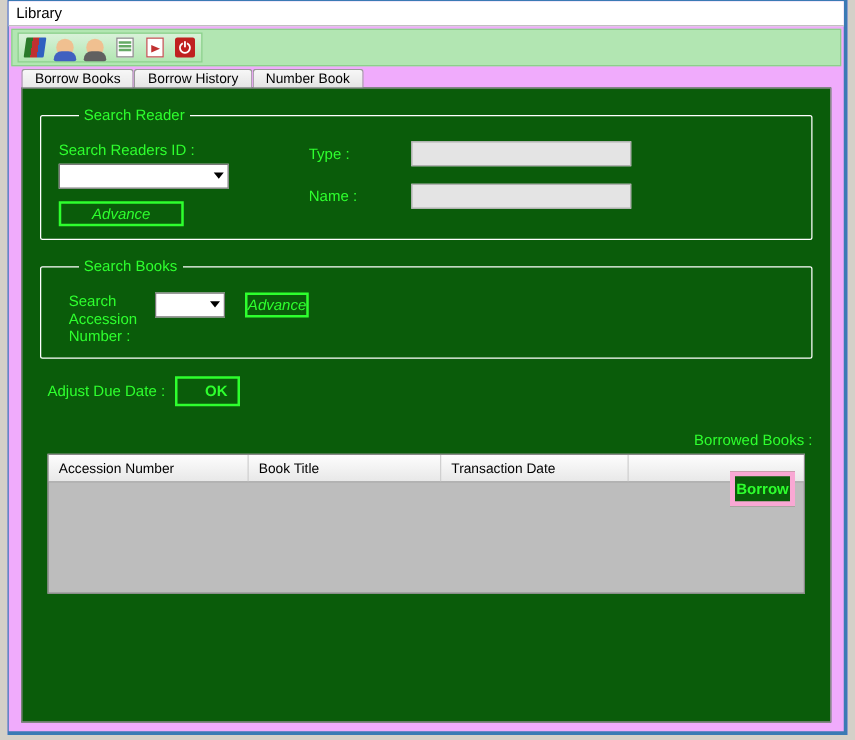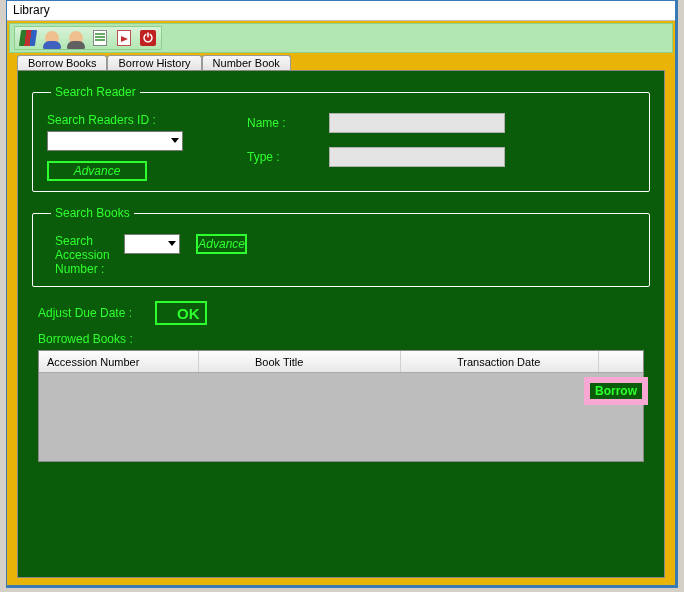--- a/index.html
+++ b/index.html
@@ -9,21 +9,21 @@
     font-size: 12px;
     background: #d4d0c8;
     width: 684px;
     height: 592px;
     overflow: hidden;
   }
   .window {
     position: absolute;
     left: 6px; top: 0;
     width: 672px; height: 588px;
-    background: #eab308;
+    background: #f0abfc;
     border: 1px solid #3a7ab4;
     border-right: 3px solid #3a7ab4;
     border-bottom: 3px solid #3a7ab4;
   }
   .titlebar {
     height: 20px;
     background: #fff;
     padding: 2px 6px;
     font-size: 12px;
     color: #000;
@@ -110,21 +110,21 @@
     border: 1px solid #fff;
     border-radius: 2px;
     margin: 0 0 14px 0;
     padding: 14px 14px 10px 14px;
     position: relative;
   }
   fieldset.grp legend {
     color: #2eff2e;
     padding: 0 4px;
     font-size: 12px;
-    margin-left: 4px;
+    margin-left: 16px;
   }
   .lbl-green { color: #2eff2e; font-size: 12px; }
   
   .combo {
     width: 136px; height: 20px;
     background: #fff;
     border: 1px solid #7a7a7a;
     position: relative;
     display:flex;align-items:center;
   }
@@ -152,60 +152,59 @@
     background: #e4e4e4;
     border: 1px solid #b0b0b0;
   }
   .readersec-left { width: 200px; }
   .readersec-right { flex:1; display:flex; flex-direction:column; gap:14px; }
   .pair { display:flex; align-items:center; }
   .pair .plabel { width: 82px; color:#2eff2e; }
   
   .borrow-btn {
     position:absolute;
-    right: 16px; top: 306px;
-    width: 64px; height: 28px;
+    right: 28px; top: 306px;
+    width: 52px; height: 28px;
     background:#0a5c0a;
-    border:6px solid #f9a8d4;
+    border:4px solid #f9a8d4;
     color:#2eff2e;
     font-weight:bold;
     display:flex;align-items:center;justify-content:center;
     cursor:pointer;
     font-size:12px;
   }
-  .adj-row { display:flex; align-items:center; gap:23px; margin: 0 0 7px 6px; }
+  .adj-row { display:flex; align-items:center; gap:8px; margin: 0 0 20px 6px; }
   .date-picker {
     width: 198px; height: 20px;
     background:#fff; border:1px solid #7a7a7a;
     display:flex;align-items:center;justify-content:space-between;
     padding:0 2px 0 6px; font-size:12px;
   }
   .date-picker .cal {
     width:16px;height:16px;border:1px solid #888;background:#fff;position:relative;display:flex;align-items:center;justify-content:center;
   }
   .date-picker .cal::after{content:"";width:0;height:0;border-left:3px solid transparent;border-right:3px solid transparent;border-top:4px solid #333;margin-left:1px;}
   .date-picker .cal::before{content:"";position:absolute;left:1px;top:1px;width:8px;height:8px;background:repeating-linear-gradient(#aaa 0 1px,transparent 1px 3px);}
   .ok-btn {
-    width:52px;height:24px;background:#0a5c0a;border:2px solid #2eff2e;color:#2eff2e;font-weight:bold;cursor:pointer;font-size:15px;padding-left:20px;
-  }
-  .borrowed-label { color:#2eff2e; margin: 6px 0 4px 6px; font-size:12px;}
+    width:52px;height:24px;background:#0a5c0a;border:2px solid #2eff2e;color:#2eff2e;font-weight:bold;cursor:pointer;font-size:12px;padding-left:20px;
+  }
+  .borrowed-label { color:#2eff2e; margin: 6px 0 4px 6px; font-size:12px;text-align:right;}
   .grid {
     background:#bdbdbd;
     border:1px solid #888;
     height: 112px;
     margin: 0 6px;
   }
   .grid-head {
     display:flex;
     background:linear-gradient(#fdfdfd,#e8e8e8);
     border-bottom:1px solid #aaa;
     height:22px;
     align-items:center;
     font-size:11px;
-    gap:48px;
   }
   .grid-head > div { padding:0 8px; border-right:1px solid #d0d0d0; height:100%; display:flex;align-items:center; }
   .gh1{width:160px;} .gh2{width:154px;} .gh3{width:150px;} .gh4{flex:1;border-right:none;}
   
   .books-grp { padding-bottom: 4px; }
   .books-layout { display:flex; }
   .books-left { width:200px; display:flex; flex-direction:row; gap:8px; }
   .books-right { flex:1; display:flex; flex-direction:column; gap:18px; }
 </style>
 </head>
@@ -252,25 +251,25 @@
     <fieldset class="grp">
       <legend>Search Reader</legend>
       <div style="display:flex;">
         <div class="readersec-left">
           <div class="lbl-green" style="margin-bottom:4px;">Search Readers ID :</div>
           <div class="combo"></div>
           <div class="adv-btn" style="margin-top:10px;">Advance</div>
         </div>
         <div class="readersec-right">
           <div class="pair">
-            <div class="plabel">Name :</div>
+            <div class="plabel">Type :</div>
             <div class="txt-ro"></div>
           </div>
           <div class="pair">
-            <div class="plabel">Type :</div>
+            <div class="plabel">Name :</div>
             <div class="txt-ro"></div>
           </div>
         </div>
       </div>
     </fieldset>
 
     <fieldset class="grp books-grp">
       <legend>Search Books</legend>
       <div class="books-layout">
         <div class="books-left">

